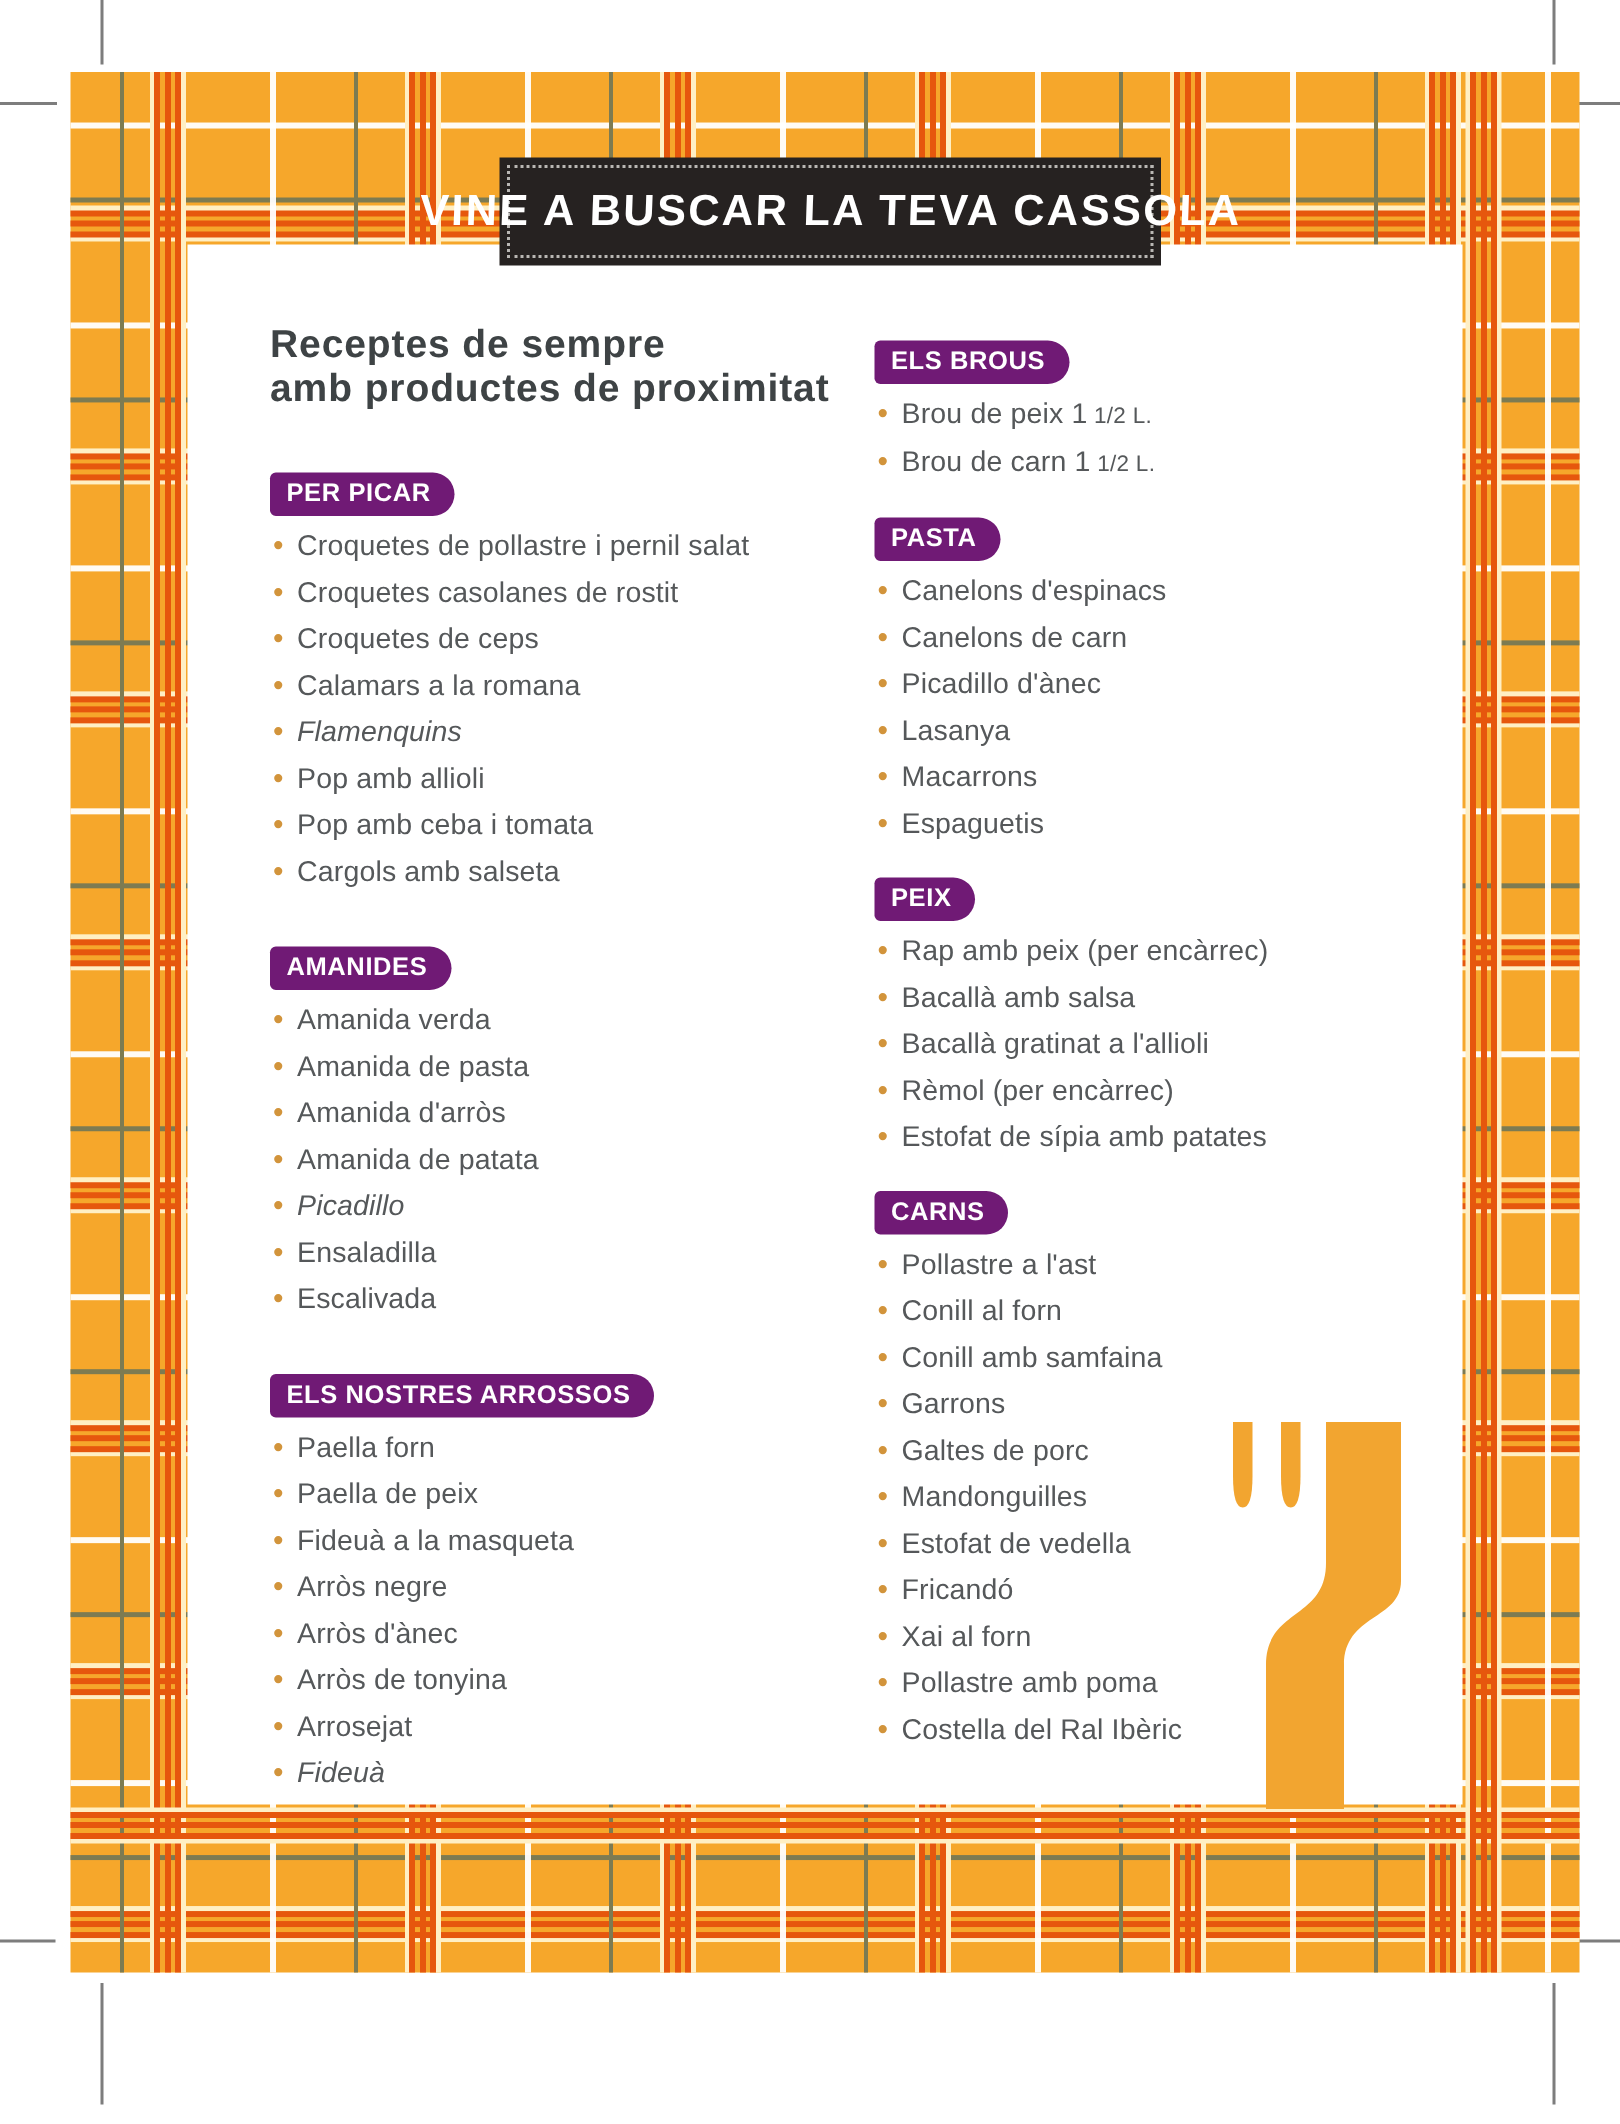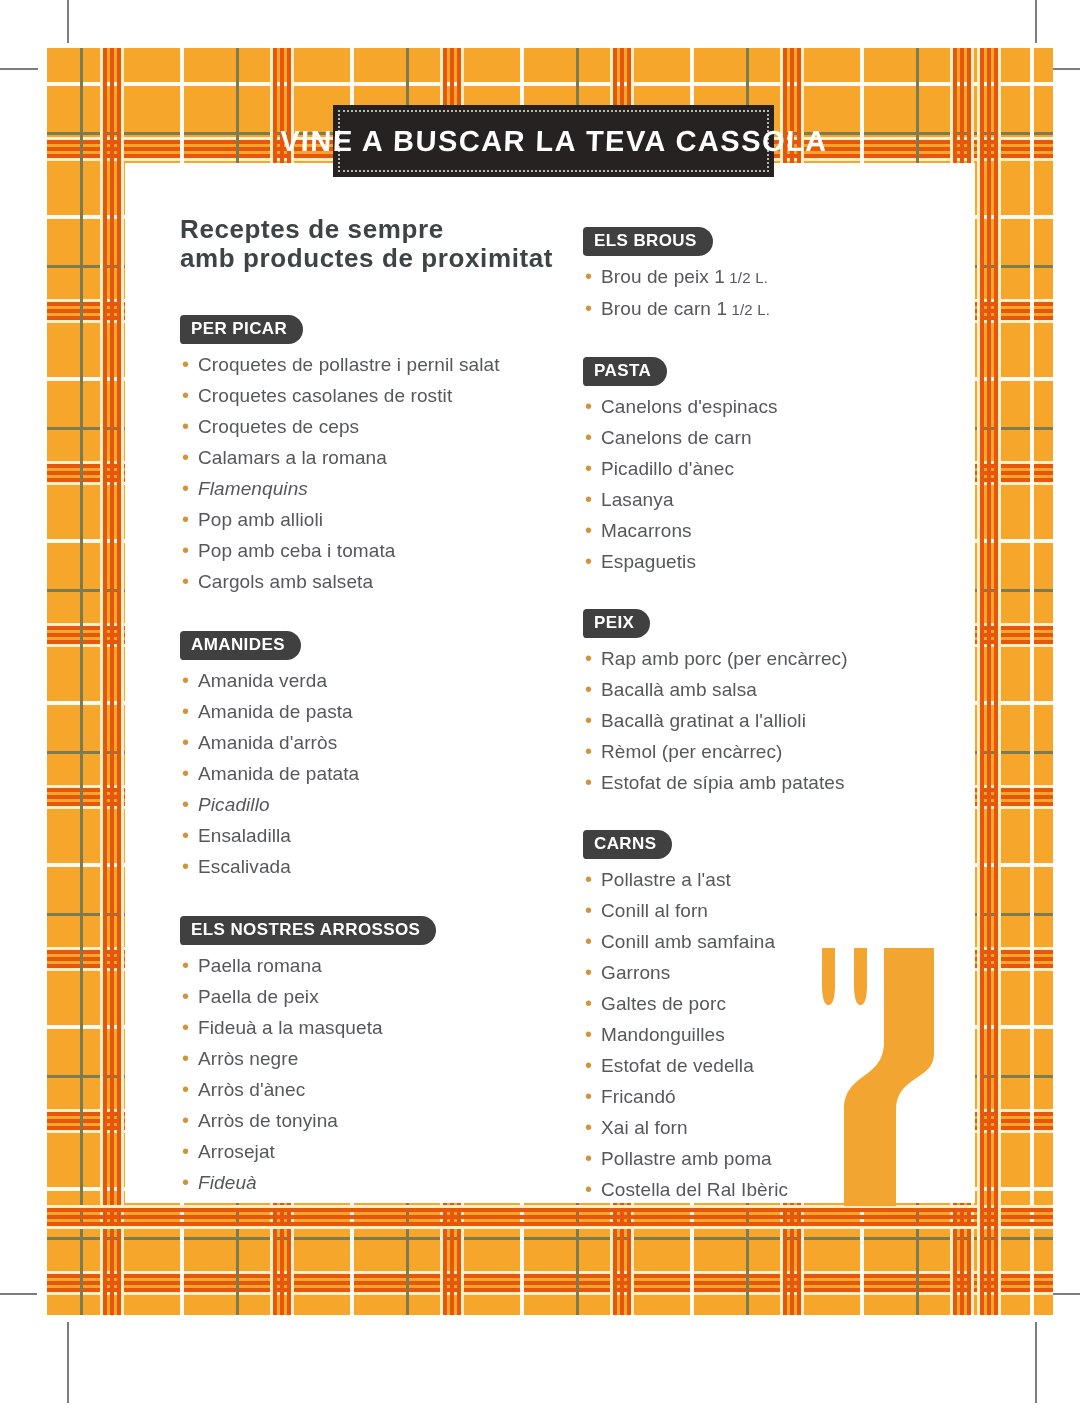--- a/index.html
+++ b/index.html
@@ -61,23 +61,23 @@
   .col{position:absolute;top:0;}
   .col-left{left:55px;width:395px;}
   .col-right{left:458px;width:390px;}
   .intro{
     margin-top:52px;font-size:26px;line-height:29px;font-weight:bold;
     color:#3E4345;letter-spacing:0.6px;
   }
   .section + .section{margin-top:34px;}
   .intro + .section{margin-top:42px;}
   .col-right .section:first-child{margin-top:64px;}
-  .col-right .section + .section{margin-top:32px;}
+  .col-right .section + .section{margin-top:20px;}
   .pill{
-    display:inline-block;background:#404040;color:#ffffff;
+    display:inline-block;background:#701a75;color:#ffffff;
     font-size:17px;font-weight:bold;letter-spacing:0.4px;
     padding:4px 16px 5px 11px;border-radius:4px 15px 15px 4px;
   }
   ul.items{list-style:none;margin:5px 0 0 2px;padding:0;}
   ul.items li{line-height:30px;white-space:nowrap;color:#55585A;font-size:19px;}
   .bullet{color:#D2943B;font-size:20px;margin-right:9px;}
   .txt{letter-spacing:0.1px;}
   .txt.it{font-style:italic;}
   .suffix{font-size:15px;color:#55585A;letter-spacing:0.2px;text-align:right;}
   
@@ -134,21 +134,21 @@
         <div class="section"><div class="pill">AMANIDES</div><ul class="items">
             <li><span class="bullet">•</span><span class="txt">Amanida verda</span></li>
             <li><span class="bullet">•</span><span class="txt">Amanida de pasta</span></li>
             <li><span class="bullet">•</span><span class="txt">Amanida d'arròs</span></li>
             <li><span class="bullet">•</span><span class="txt">Amanida de patata</span></li>
             <li><span class="bullet">•</span><span class="txt it">Picadillo</span></li>
             <li><span class="bullet">•</span><span class="txt">Ensaladilla</span></li>
             <li><span class="bullet">•</span><span class="txt">Escalivada</span></li>
           </ul></div>
         <div class="section"><div class="pill">ELS NOSTRES ARROSSOS</div><ul class="items">
-            <li><span class="bullet">•</span><span class="txt">Paella romana</span></li>
+            <li><span class="bullet">•</span><span class="txt">Paella forn</span></li>
             <li><span class="bullet">•</span><span class="txt">Paella de peix</span></li>
             <li><span class="bullet">•</span><span class="txt">Fideuà a la masqueta</span></li>
             <li><span class="bullet">•</span><span class="txt">Arròs negre</span></li>
             <li><span class="bullet">•</span><span class="txt">Arròs d'ànec</span></li>
             <li><span class="bullet">•</span><span class="txt">Arròs de tonyina</span></li>
             <li><span class="bullet">•</span><span class="txt">Arrosejat</span></li>
             <li><span class="bullet">•</span><span class="txt it">Fideuà</span></li>
           </ul></div>
       </div>
     <div class="col col-right">
@@ -158,21 +158,21 @@
           </ul></div>
         <div class="section"><div class="pill">PASTA</div><ul class="items">
             <li><span class="bullet">•</span><span class="txt">Canelons d'espinacs</span></li>
             <li><span class="bullet">•</span><span class="txt">Canelons de carn</span></li>
             <li><span class="bullet">•</span><span class="txt">Picadillo d'ànec</span></li>
             <li><span class="bullet">•</span><span class="txt">Lasanya</span></li>
             <li><span class="bullet">•</span><span class="txt">Macarrons</span></li>
             <li><span class="bullet">•</span><span class="txt">Espaguetis</span></li>
           </ul></div>
         <div class="section"><div class="pill">PEIX</div><ul class="items">
-            <li><span class="bullet">•</span><span class="txt">Rap amb porc (per encàrrec)</span></li>
+            <li><span class="bullet">•</span><span class="txt">Rap amb peix (per encàrrec)</span></li>
             <li><span class="bullet">•</span><span class="txt">Bacallà amb salsa</span></li>
             <li><span class="bullet">•</span><span class="txt">Bacallà gratinat a l'allioli</span></li>
             <li><span class="bullet">•</span><span class="txt">Rèmol (per encàrrec)</span></li>
             <li><span class="bullet">•</span><span class="txt">Estofat de sípia amb patates</span></li>
           </ul></div>
         <div class="section"><div class="pill">CARNS</div><ul class="items">
             <li><span class="bullet">•</span><span class="txt">Pollastre a l'ast</span></li>
             <li><span class="bullet">•</span><span class="txt">Conill al forn</span></li>
             <li><span class="bullet">•</span><span class="txt">Conill amb samfaina</span></li>
             <li><span class="bullet">•</span><span class="txt">Garrons</span></li>

